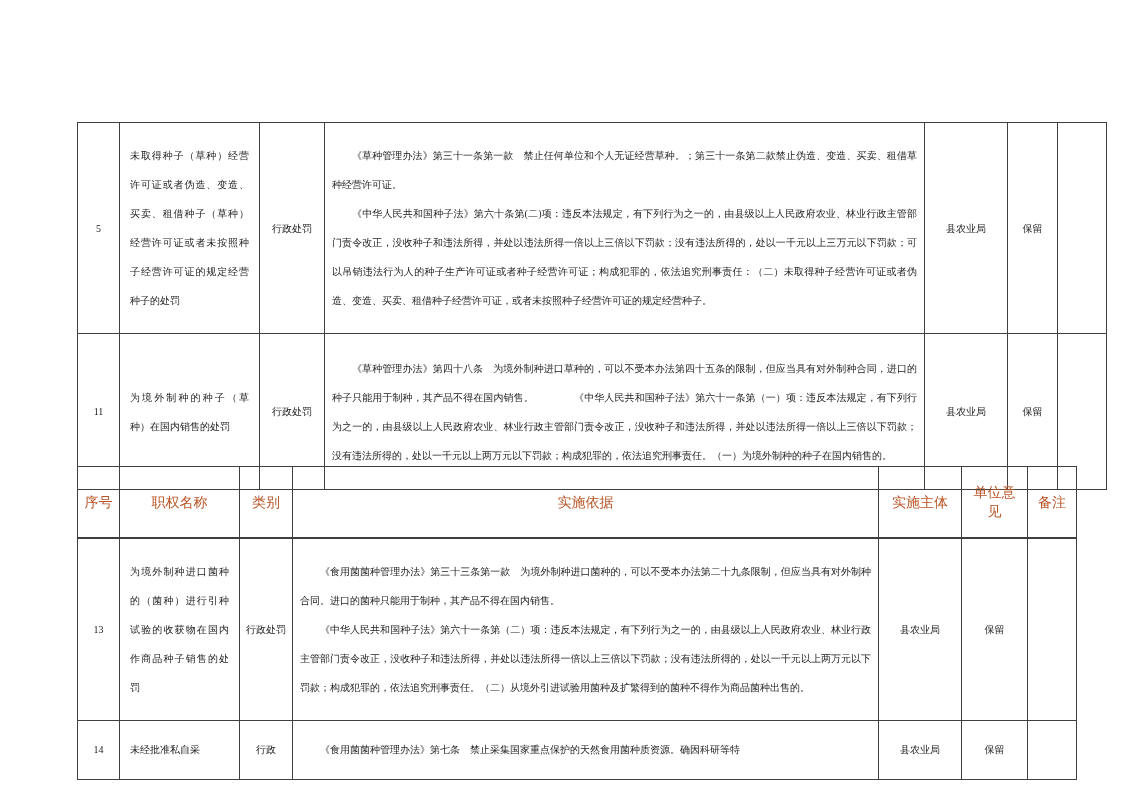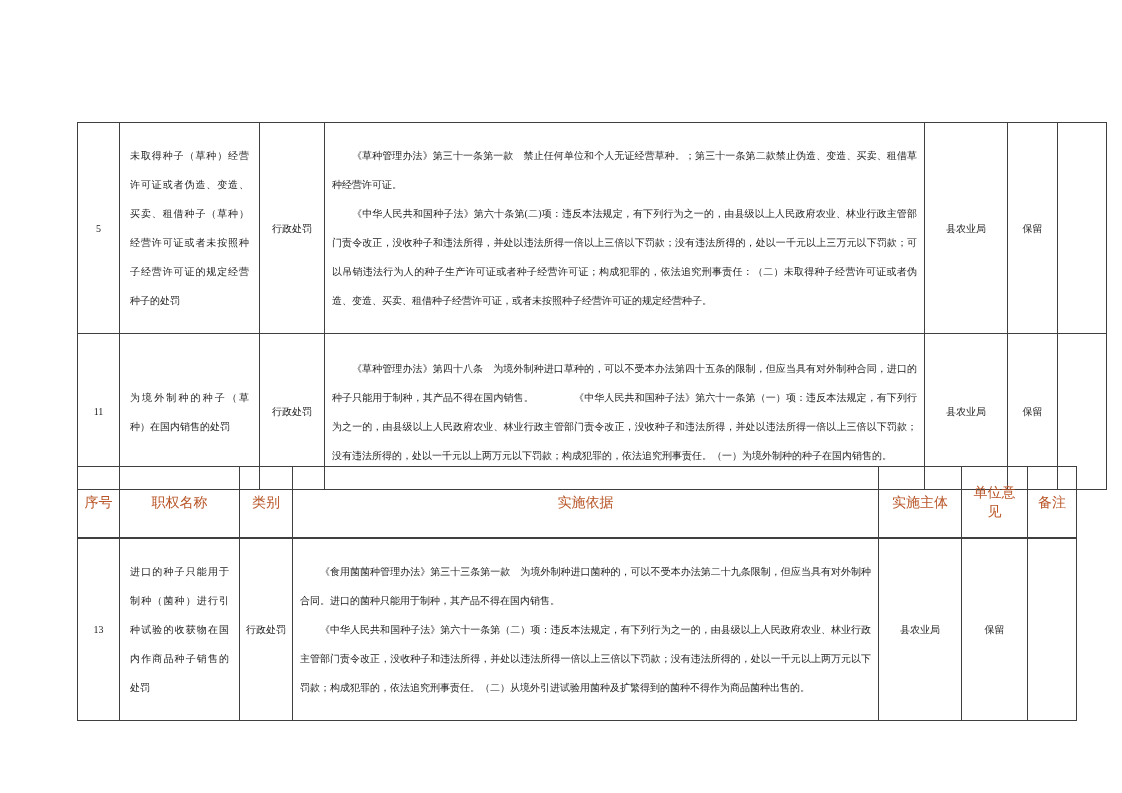--- a/index.html
+++ b/index.html
@@ -99,27 +99,38 @@
       <div class="cell w-name">职权名称</div>
       <div class="cell w-cat">类别</div>
       <div class="cell w-basis">实施依据</div>
       <div class="cell w-subj">实施主体</div>
       <div class="cell w-op hdr-op">单位意见</div>
       <div class="cell w-rem">备注</div>
     </div>
 
     <div class="row r13">
       <div class="cell w-no center">13</div>
-      <div class="cell w-name name-cell">进口的种子只能用于制种（菌种）进行引种试验的收获物在国内作商品种子销售的处罚</div>
+      <div class="cell w-name name-cell">为境外制种进口菌种的（菌种）进行引种试验的收获物在国内作商品种子销售的处罚</div>
       <div class="cell w-cat cat-cell">行政处罚</div>
       <div class="cell w-basis basis-cell">
         <p>《食用菌菌种管理办法》第三十三条第一款　为境外制种进口菌种的，可以不受本办法第二十九条限制，但应当具有对外制种合同。进口的菌种只能用于制种，其产品不得在国内销售。</p>
         <p>《中华人民共和国种子法》第六十一条第（二）项：违反本法规定，有下列行为之一的，由县级以上人民政府农业、林业行政主管部门责令改正，没收种子和违法所得，并处以违法所得一倍以上三倍以下罚款；没有违法所得的，处以一千元以上两万元以下罚款；构成犯罪的，依法追究刑事责任。（二）从境外引进试验用菌种及扩繁得到的菌种不得作为商品菌种出售的。</p>
       </div>
       <div class="cell w-subj center">县农业局</div>
       <div class="cell w-op center">保留</div>
       <div class="cell w-rem center"></div>
     </div>
 
+    <div class="row r14">
+      <div class="cell w-no center">14</div>
+      <div class="cell w-name name-cell">未经批准私自采</div>
+      <div class="cell w-cat cat-cell">行政</div>
+      <div class="cell w-basis basis-cell">
+        <p>《食用菌菌种管理办法》第七条　禁止采集国家重点保护的天然食用菌种质资源。确因科研等特</p>
+      </div>
+      <div class="cell w-subj center">县农业局</div>
+      <div class="cell w-op center">保留</div>
+      <div class="cell w-rem center"></div>
+    </div>
 
   </div>
 
 </div>
 
 </body></html>

